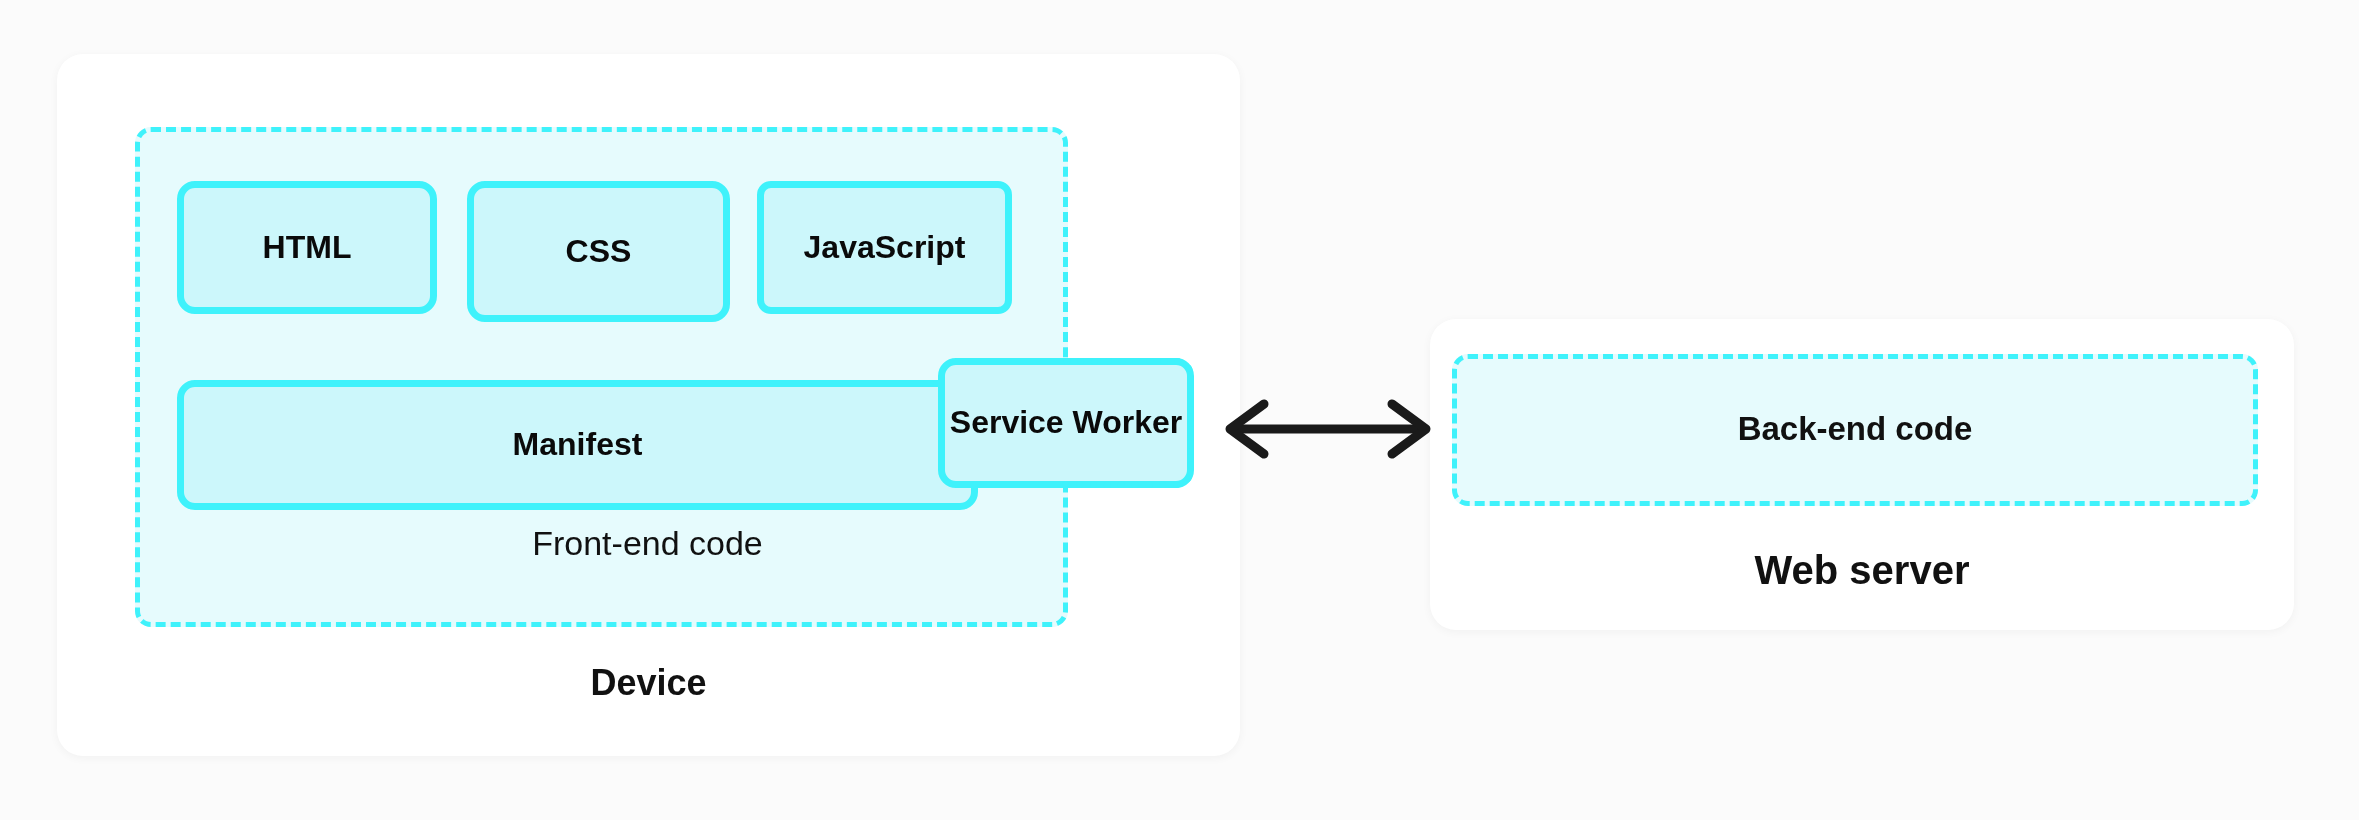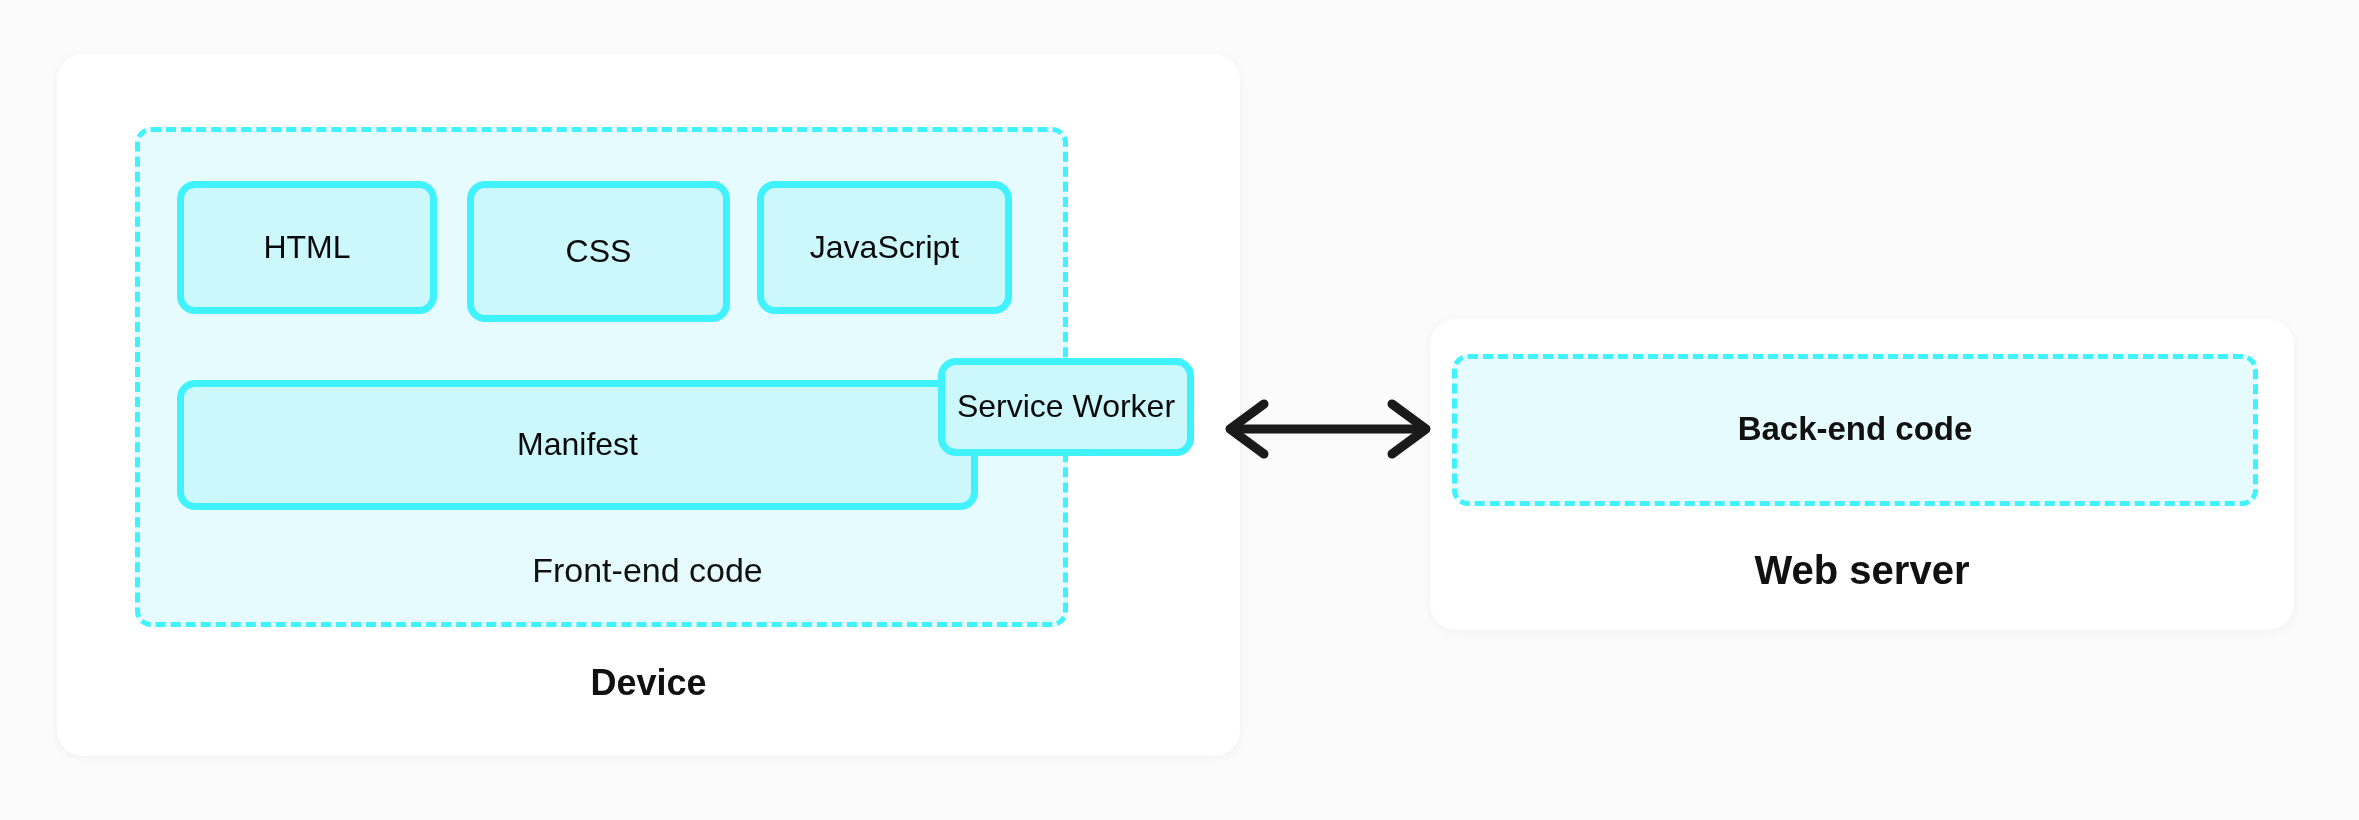--- a/index.html
+++ b/index.html
@@ -45,35 +45,35 @@
     position: absolute;
     background: #ccf7fb;
     border: 7px solid #3ff2fb;
     border-radius: 18px;
     box-sizing: border-box;
     display: flex;
     align-items: center;
     justify-content: center;
     text-align: right;
     color: #0a0a0a;
-    font-weight: normal;
+    font-weight: bold;
     font-size: 32px;
     line-height: 1.18;
   }
   #chip-html       { left: 177px;  top: 181px; width: 260px; height: 133px; }
   #chip-css        { left: 467px;  top: 181px; width: 263px; height: 141px; }
-  #chip-javascript { left: 757px;  top: 181px; width: 255px; height: 133px; }
+  #chip-javascript { left: 757px;  top: 181px; width: 255px; height: 133px; border-radius: 14px; }
   #chip-manifest   { left: 177px;  top: 380px; width: 801px; height: 130px; }
 
   
   #chip-serviceworker {
     left: 938px;
     top: 358px;
     width: 256px;
-    height: 98px;
+    height: 130px;
     z-index: 4;
   }
   #chip-serviceworker .sw-dotted {
     position: absolute;
     left: -7px;
     top: -7px;
     right: -7px;
     bottom: -7px;
     border: 7px dotted #3ff2fb;
     border-radius: 18px;
@@ -88,21 +88,21 @@
 
   
   .caption {
     position: absolute;
     color: #111111;
     text-align: center;
     white-space: nowrap;
   }
   #frontend-caption {
     left: 135px;  top: 524px; width: 1025px;
-    font-size: 34px; font-weight: normal; margin-top: 27px;
+    font-size: 34px; font-weight: normal;
   }
   #backend-caption {
     left: 1452px; top: 410px; width: 806px;
     font-size: 33px; font-weight: bold;
   }
   #device-caption {
     left: 57px;   top: 662px; width: 1183px;
     font-size: 36px; font-weight: bold;
   }
   #server-caption {

